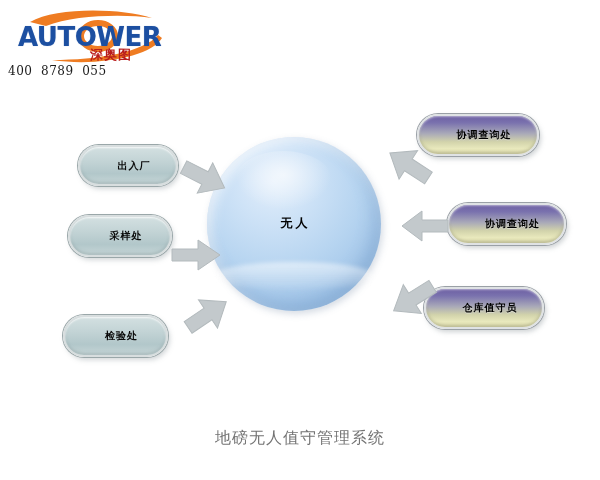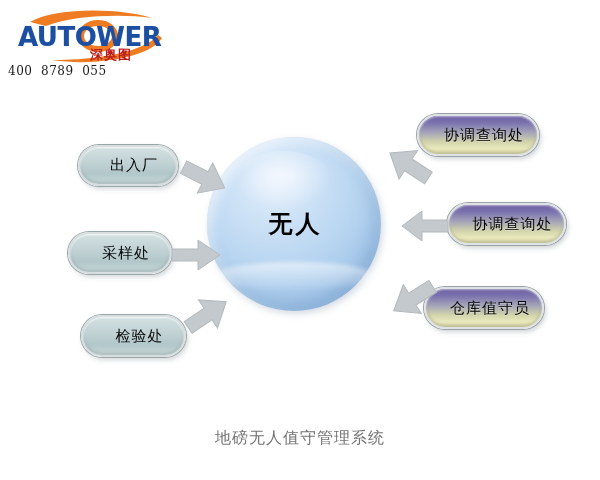--- a/index.html
+++ b/index.html
@@ -105,37 +105,37 @@
     position: absolute;
     left: 0;
     top: 0;
     width: 100%;
     height: 100%;
     display: flex;
     flex-direction: row;
     align-items: center;
     justify-content: center;
     color: #000000;
-    font-size: 24px;
+    font-size: 12px;
     font-weight: bold;
     line-height: 1.45;
     letter-spacing: 3px;
     text-indent: 3px;
   }
   #sphere-label span { display: block; }
 
   
   .pill {
     position: absolute;
     display: flex;
     align-items: center;
     justify-content: center;
     border-radius: 999px;
-    font-size: 15px;
-    font-weight: normal;
+    font-size: 10px;
+    font-weight: bold;
     color: #0a0a0a;
     letter-spacing: 1px;
     box-sizing: border-box;
     padding-left: 12px;
   }
   .pill-left {
     background: linear-gradient(to bottom, #d3e0e1 0%, #c2d3d5 40%, #b2c7ca 72%, #c6d6d7 100%);
     border: 2px solid #d8dedf;
     box-shadow:
       0 0 0 1px #9aa7a9,
@@ -149,22 +149,22 @@
     color: #000000;
     text-shadow: 0 1px 0 rgba(255,255,255,0.35);
     box-shadow:
       0 0 0 1px #9aa0a6,
       inset 0 1px 2px rgba(255,255,255,0.5),
       inset 0 -2px 3px rgba(110,110,80,0.3),
       2px 3px 5px rgba(130,140,145,0.38);
   }
 
   #pill-l0 { left: 78px;  top: 145px; width: 100px; height: 41px; }
-  #pill-l1 { left: 68px;  top: 232px; width: 104px; height: 42px; }
-  #pill-l2 { left: 81px;  top: 315px; width: 105px; height: 42px; }
+  #pill-l1 { left: 68px;  top: 215px; width: 104px; height: 42px; }
+  #pill-l2 { left: 63px;  top: 315px; width: 105px; height: 42px; }
 
   #pill-r0 { left: 417px; top: 114px; width: 122px; height: 42px; }
   #pill-r1 { left: 447px; top: 203px; width: 119px; height: 42px; }
   #pill-r2 { left: 424px; top: 287px; width: 120px; height: 42px; }
 
   
   .arrow {
     position: absolute;
     pointer-events: none;
   }

